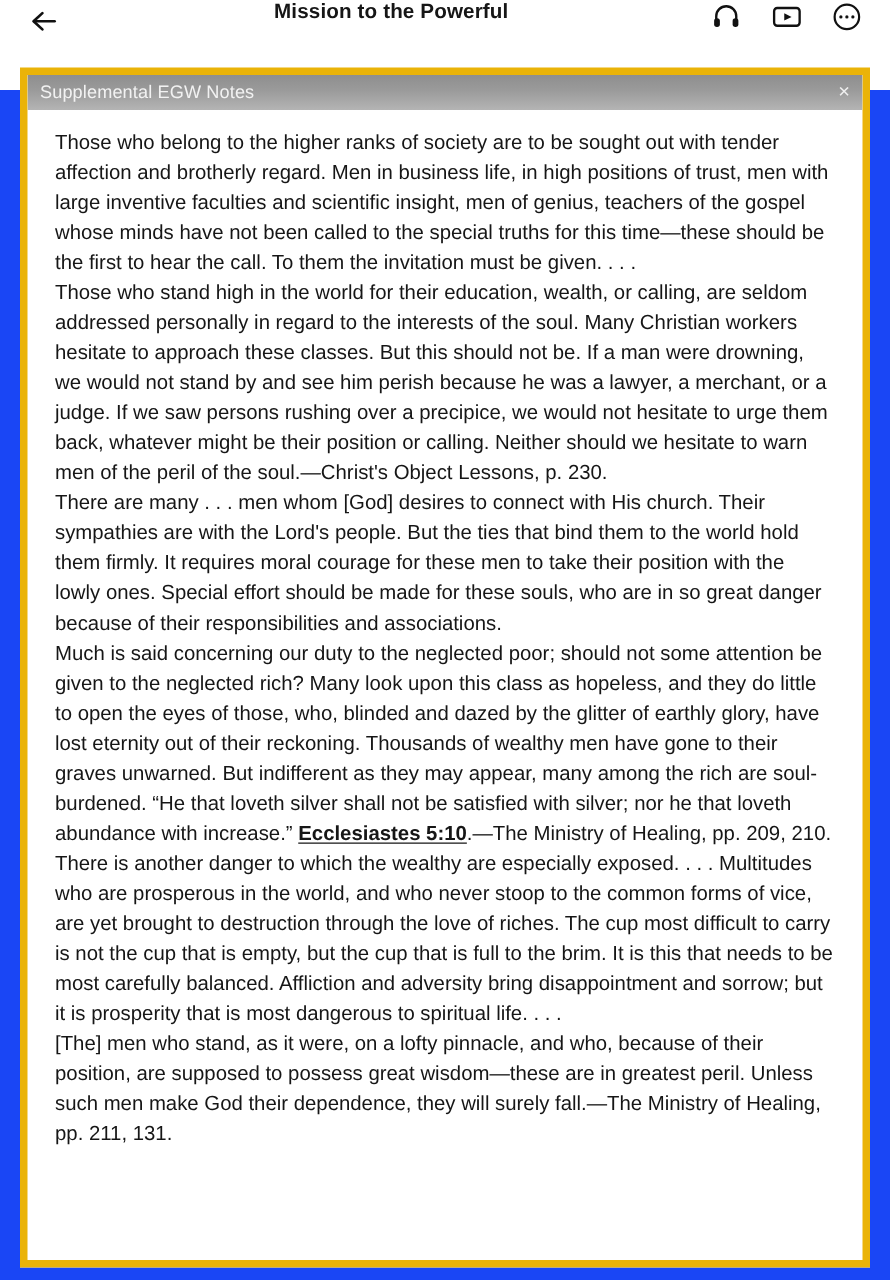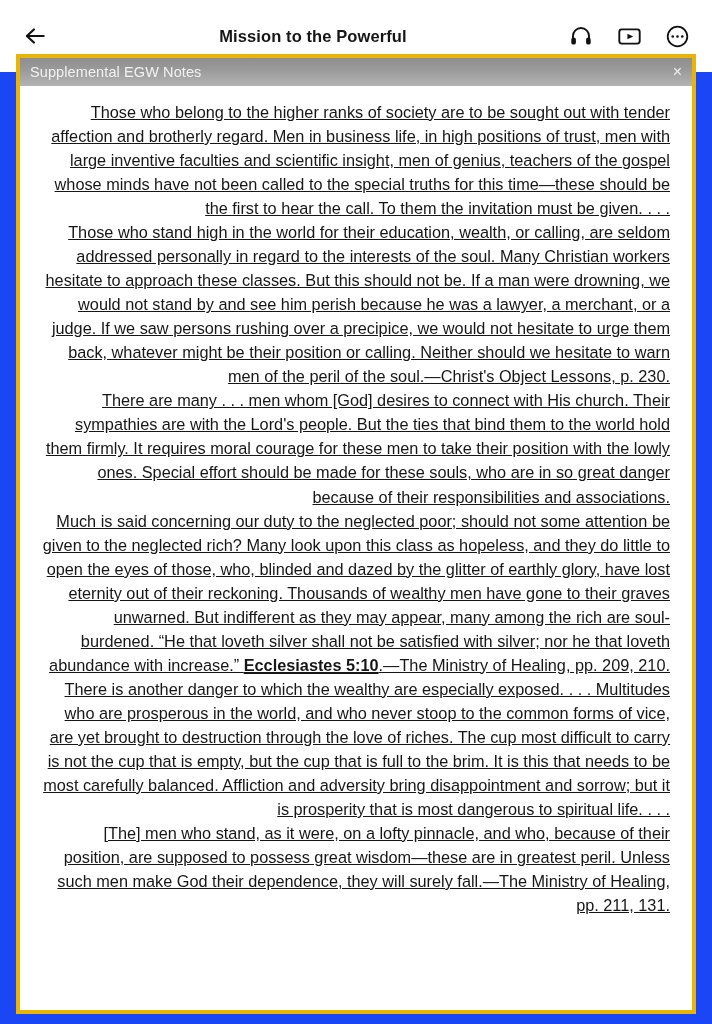--- a/index.html
+++ b/index.html
@@ -15,21 +15,21 @@
     width: 712px; height: 1024px;
     background: #1a46f5;
   }
   
   .appbar {
     position: absolute;
     top: 0; left: 0;
     width: 712px; height: 72px;
     background: #ffffff;
     display: flex;
-    align-items: center;
+    align-items: flex-start;
     padding: 0 18px;
   }
   .back-btn {
     width: 34px; height: 34px;
     display: flex; align-items: center; justify-content: center;
     color: #111;
     cursor: pointer;
     flex: 0 0 auto;
   }
   .appbar-title {
@@ -56,21 +56,21 @@
   }
 
   
   .panel {
     position: absolute;
     left: 16px;
     top: 54px;
     width: 680px;
     height: 960px;
     background: #ffffff;
-    border: 4px solid #eab308;
+    border: 6px solid #eab308;
     overflow: hidden;
   }
   .panel-header {
     position: relative;
     height: 28px;
     background: linear-gradient(to bottom, #8e8e8e 0%, #9b9b9b 45%, #b4b4b4 100%);
     display: flex;
     align-items: center;
     padding: 0 10px;
   }
@@ -94,22 +94,21 @@
   .panel-body {
     padding: 14px 22px 16px 22px;
     height: 930px;
     overflow: hidden;
   }
   p.para {
     margin: 0 0 0 0;
     font-size: 16.3px;
     line-height: 1.475;
     color: #161616;
-    text-align: right;
-    text-decoration: underline;
+    text-align: left;
   }
   p.para + p.para { margin-top: 0px; }
   p.gap { margin-top: 17px; }
   .scrip-link {
     font-weight: bold;
     color: #161616;
     text-decoration: underline;
     text-underline-offset: 2px;
     cursor: pointer;
     margin-top: 43px;

